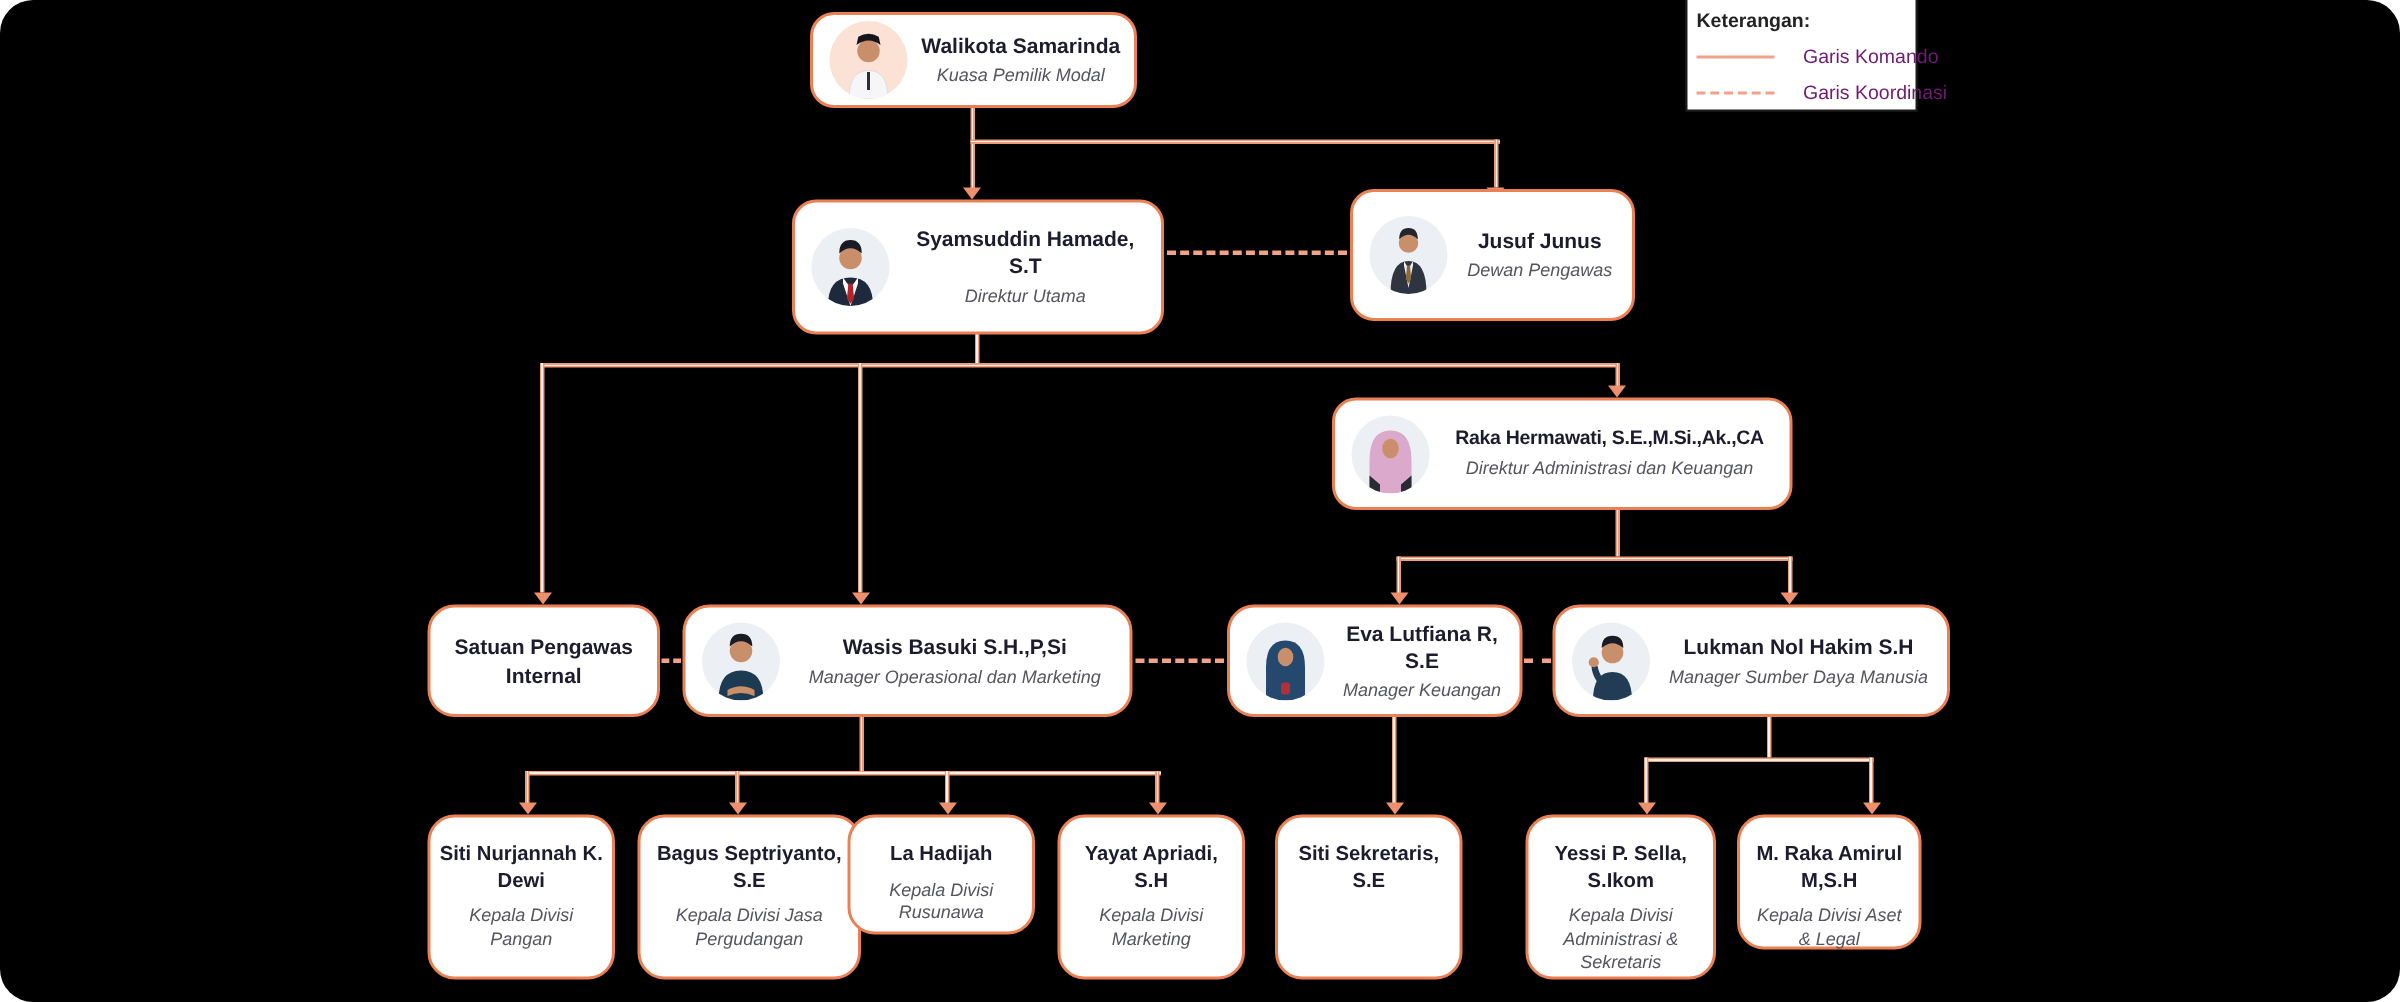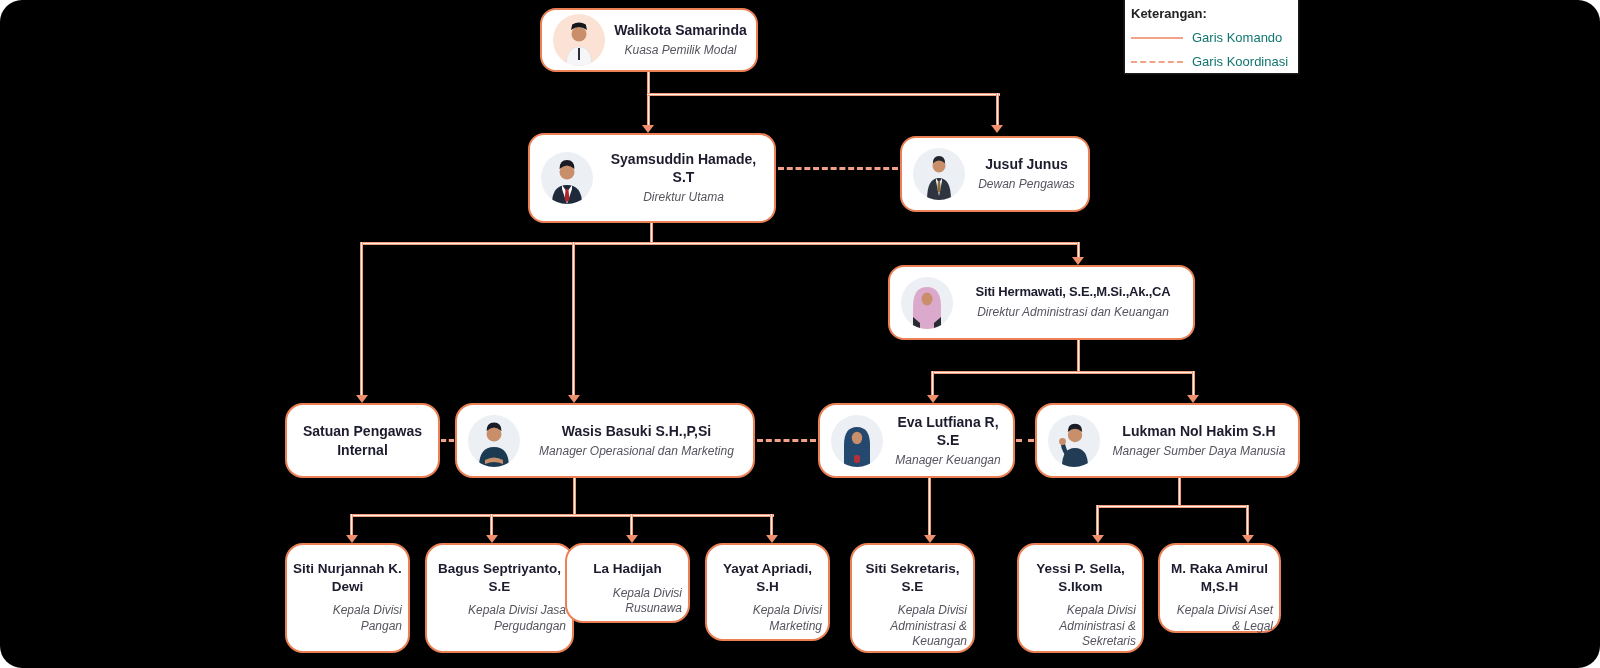--- a/index.html
+++ b/index.html
@@ -11,38 +11,38 @@
   .node.big{border-radius:18px;}
   .node.leaf{border-radius:18px;flex-direction:column;justify-content:flex-start;padding-top:15px;text-align:center;}
   .avatar{flex:0 0 auto;width:52px;height:52px;margin-left:11px;border-radius:50%;overflow:hidden;background:#ECEFF3;}
   .avatar.peach{background:#FBE2D5;}
   .avatar svg{display:block;width:52px;height:52px;}
   .texts{flex:1 1 auto;text-align:center;padding:0 8px;}
   .name{font-weight:700;font-size:14px;color:#1C1C2E;line-height:1.3;}
   .name.sm{font-size:13px;letter-spacing:-0.2px;}
   .leaf .name{font-size:13.5px;padding:0 6px;}
   .role{font-size:12px;color:#54555E;margin-top:4px;line-height:1.3;font-style:italic;}
-  .leaf .role{margin-top:8px;padding:0 6px;text-align:right;}
+  .leaf .role{margin-top:8px;padding:0 6px;}
   .only{width:100%;text-align:center;padding:0 6px;box-sizing:border-box;}
 
   
   .vl{position:absolute;width:3px;background:linear-gradient(to right,#EE9B7B 0 1px,#FFF0E6 1px 2px,#EE9B7B 2px 3px);}
   .hl{position:absolute;height:3px;background:linear-gradient(to bottom,#EE9B7B 0 1px,#FFF0E6 1px 2px,#EE9B7B 2px 3px);}
   .dl{position:absolute;height:0;border-top:3px dashed #F2A287;}
   .ar{position:absolute;width:0;height:0;border-left:6px solid transparent;border-right:6px solid transparent;border-top:8px solid #EE8F6D;}
 
   
-  .legend{position:absolute;left:1125px;top:0;width:173px;height:73px;background:#ffffff;
+  .legend{position:absolute;left:1125px;top:0;width:152px;height:73px;background:#ffffff;
           box-shadow:0 0 0 1.5px #1b1b1b;padding:6px 0 0 6px;box-sizing:border-box;}
   .legend-title{font-weight:700;font-size:13px;color:#222;}
   .legend-row{display:flex;align-items:center;margin-top:9px;}
   .legend-swatch{width:52px;flex:0 0 auto;}
   .legend-swatch.solid{border-top:2.5px solid #F2A287;}
   .legend-swatch.dashed{border-top:2.5px dashed #F2A287;}
-  .legend-label{font-size:13px;color:#0f766e;margin-left:9px;white-space:nowrap;}
+  .legend-label{font-size:13px;color:#701a75;margin-left:19px;white-space:nowrap;}
 </style>
 </head>
 <body>
 
 <div class="stage">
 
   <div class="vl" style="left:647px;top:72px;height:54px"></div>
   <div class="hl" style="left:647px;top:93px;width:353px"></div>
   <div class="ar" style="left:642px;top:125px"></div>
   <div class="vl" style="left:996px;top:93px;height:32px"></div>
@@ -126,21 +126,21 @@
         <circle cx="26" cy="20" r="7.5" fill="#C98F6B"></circle>
         <path d="M18.5 17 q7.5 -7 15 0 q0 -9 -7.5 -9 q-7.5 0 -7.5 9 Z" fill="#191C26"></path>
       </svg>
     </div>
     <div class="texts">
       <div class="name">Syamsuddin Hamade, S.T</div>
       <div class="role">Direktur Utama</div>
     </div>
   </div>
 
-  <div class="node" style="left:900px;top:136px;width:190px;height:76px">
+  <div class="node" style="left:900px;top:126px;width:190px;height:88px">
     <div class="avatar">
       <svg viewBox="0 0 52 52">
         <path d="M14 52 Q14 30 26 30 Q38 30 38 52 Z" fill="#2E3440"></path>
         <path d="M23 30 L26 35 L29 30 L29 33 L26 48 L23 33 Z" fill="#EFEFEF"></path>
         <path d="M25 33 L27 33 L27.8 42 L26 45 L24.2 42 Z" fill="#8A6B3C"></path>
         <circle cx="26" cy="18" r="6.5" fill="#C98F6B"></circle>
         <path d="M19.8 15.5 q6.2 -6 12.4 0 q0 -7.5 -6.2 -7.5 q-6.2 0 -6.2 7.5 Z" fill="#23262E"></path>
       </svg>
     </div>
     <div class="texts">
@@ -152,21 +152,21 @@
   <div class="node" style="left:888px;top:265px;width:307px;height:75px">
     <div class="avatar">
       <svg viewBox="0 0 52 52">
         <path d="M12 52 L12 30 Q12 10 26 10 Q40 10 40 30 L40 52 Z" fill="#DBA9CB"></path>
         <path d="M12 52 L12 40 L19 46 L19 52 Z" fill="#2A2A33"></path>
         <path d="M40 52 L40 40 L33 46 L33 52 Z" fill="#2A2A33"></path>
         <ellipse cx="26" cy="22" rx="5.5" ry="6.5" fill="#C98F6B"></ellipse>
       </svg>
     </div>
     <div class="texts">
-      <div class="name sm">Siti Hermawati, S.E.,M.Si.,Ak.,CA</div>
+      <div class="name sm">Raka Hermawati, S.E.,M.Si.,Ak.,CA</div>
       <div class="role">Direktur Administrasi dan Keuangan</div>
     </div>
   </div>
 
   <div class="node big" style="left:285px;top:403px;width:155px;height:75px">
     <div class="only">
       <div class="name">Satuan Pengawas Internal</div>
     </div>
   </div>
 
@@ -223,28 +223,27 @@
   <div class="node leaf" style="left:425px;top:543px;width:149px;height:110px">
     <div class="name">Bagus Septriyanto, S.E</div>
     <div class="role">Kepala Divisi Jasa Pergudangan</div>
   </div>
 
   <div class="node leaf" style="left:565px;top:543px;width:125px;height:80px">
     <div class="name">La Hadijah</div>
     <div class="role">Kepala Divisi Rusunawa</div>
   </div>
 
-  <div class="node leaf" style="left:705px;top:543px;width:125px;height:98px">
+  <div class="node leaf" style="left:705px;top:543px;width:125px;height:110px">
     <div class="name">Yayat Apriadi, S.H</div>
     <div class="role">Kepala Divisi Marketing</div>
   </div>
 
   <div class="node leaf" style="left:850px;top:543px;width:125px;height:110px">
     <div class="name">Siti Sekretaris, S.E</div>
-    <div class="role">Kepala Divisi Administrasi &amp; Keuangan</div>
   </div>
 
   <div class="node leaf" style="left:1017px;top:543px;width:127px;height:110px">
     <div class="name">Yessi P. Sella, S.Ikom</div>
     <div class="role">Kepala Divisi Administrasi &amp; Sekretaris</div>
   </div>
 
   <div class="node leaf" style="left:1158px;top:543px;width:123px;height:90px">
     <div class="name">M. Raka Amirul M,S.H</div>
     <div class="role">Kepala Divisi Aset &amp; Legal</div>

